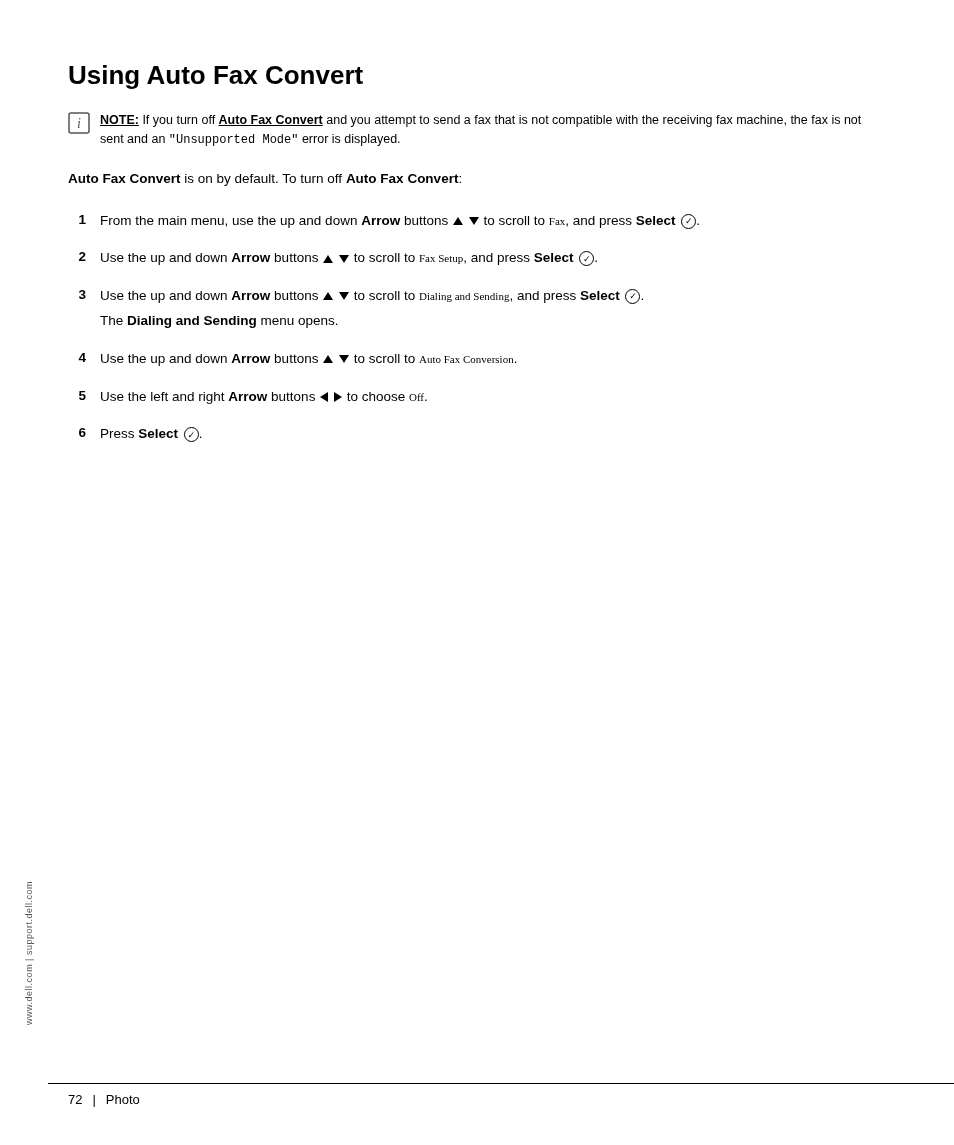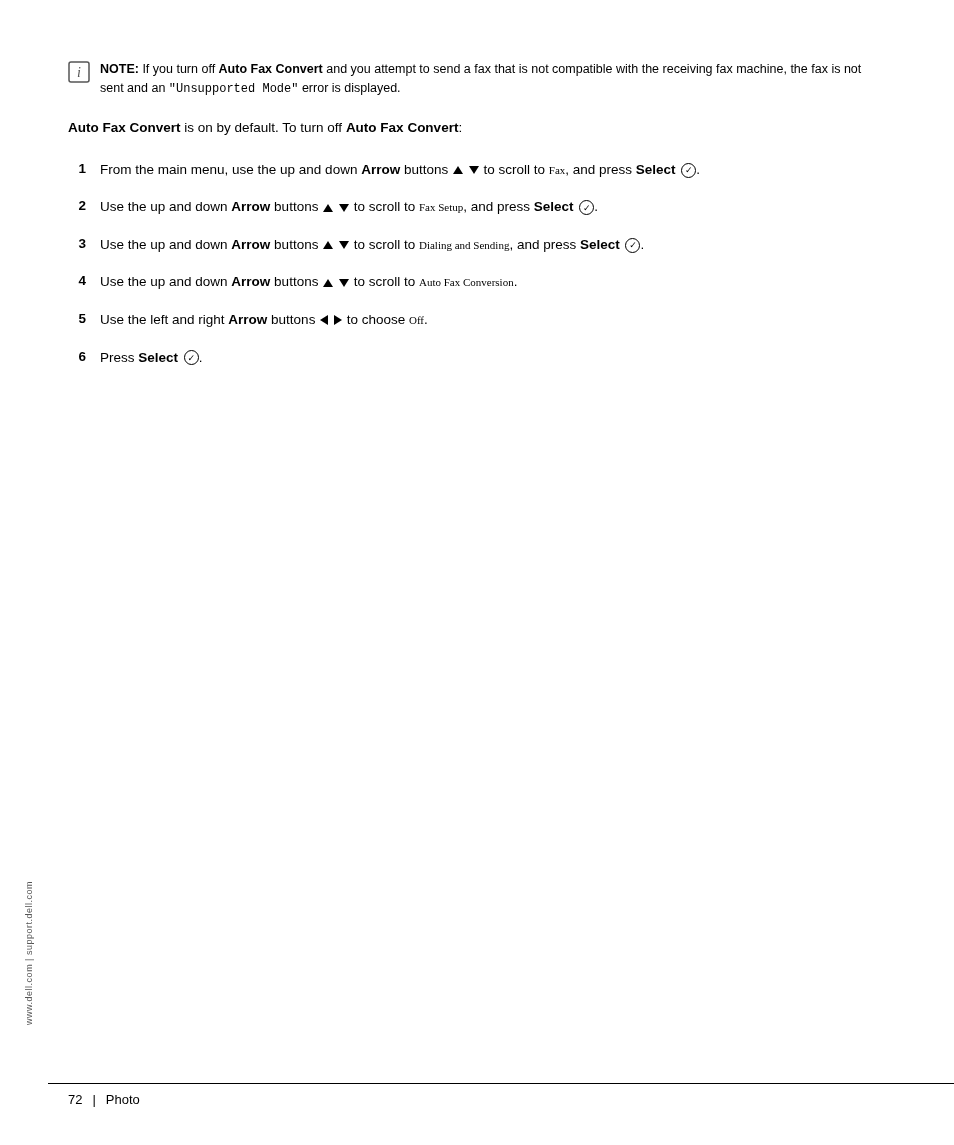--- a/index.html
+++ b/index.html
@@ -85,20 +85,21 @@
     }
 
     .note-text {
       font-size: 12.5px;
       line-height: 1.55;
       color: #000;
     }
 
     .note-text strong {
       font-weight: bold;
+      text-decoration: underline;
     }
 
     .note-text code {
       font-family: 'Courier New', Courier, monospace;
       font-size: 12px;
     }
 
     .default-line {
       font-size: 13.5px;
       line-height: 1.6;
@@ -244,20 +245,21 @@
   </style>
 </head>
 <body>
 
 <div class="page-container">
   <div class="side-margin">
     <div class="side-text">www.dell.com | support.dell.com</div>
   </div>
 
   <div class="main-content">
+    <h1 class="page-title">Using Auto Fax Convert</h1>
 
 
     <div class="note-box">
       <div class="note-icon">
         <svg viewBox="0 0 22 22" xmlns="http://www.w3.org/2000/svg">
           <rect x="1" y="1" width="20" height="20" rx="2" ry="2" fill="none" stroke="#555" stroke-width="1.5"></rect>
           <text x="11" y="16" text-anchor="middle" font-size="14" font-style="italic" font-family="Georgia, serif" fill="#555">i</text>
         </svg>
       </div>
       <p class="note-text">
@@ -292,20 +294,21 @@
         </div>
       </li>
 
       <li class="step-item">
         <span class="step-number">3</span>
         <div class="step-content">
           Use the up and down <strong>Arrow</strong> buttons
           <span class="arrow-up"></span>
           <span class="arrow-down"></span>
           to scroll to <code>Dialing and Sending</code>, and press <strong>Select</strong> <span class="select-circle"></span>.
+          <span class="sub-line">The <strong>Dialing and Sending</strong> menu opens.</span>
         </div>
       </li>
 
       <li class="step-item">
         <span class="step-number">4</span>
         <div class="step-content">
           Use the up and down <strong>Arrow</strong> buttons
           <span class="arrow-up"></span>
           <span class="arrow-down"></span>
           to scroll to <code>Auto Fax Conversion</code>.

